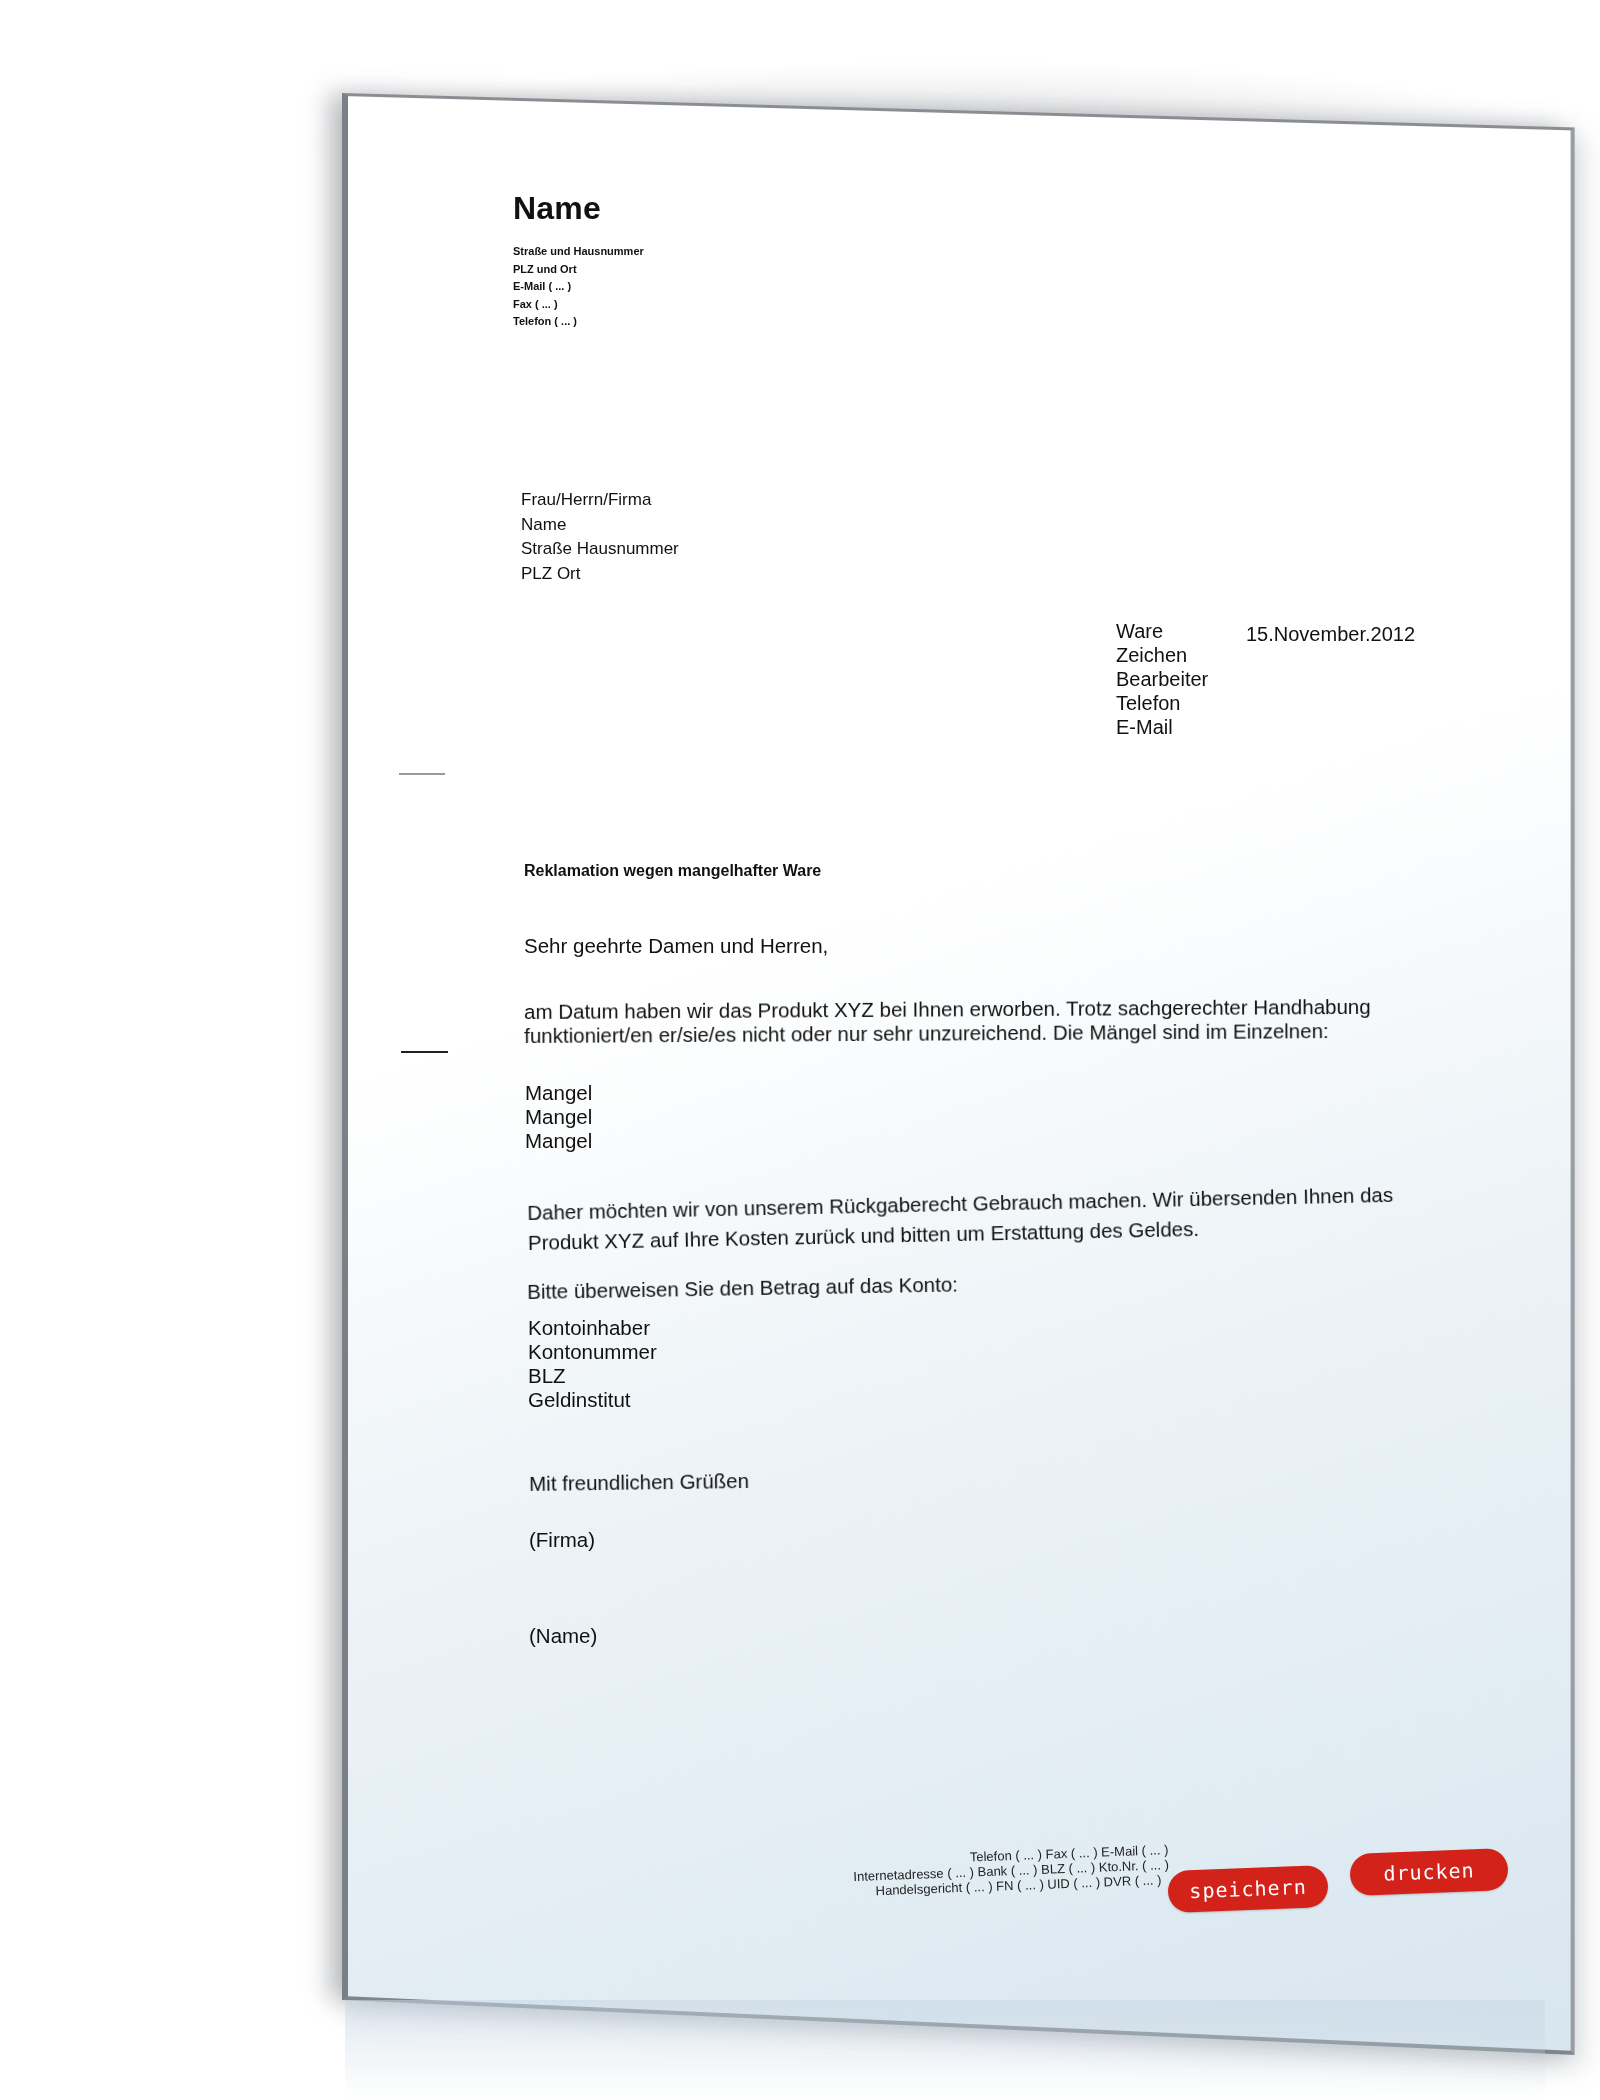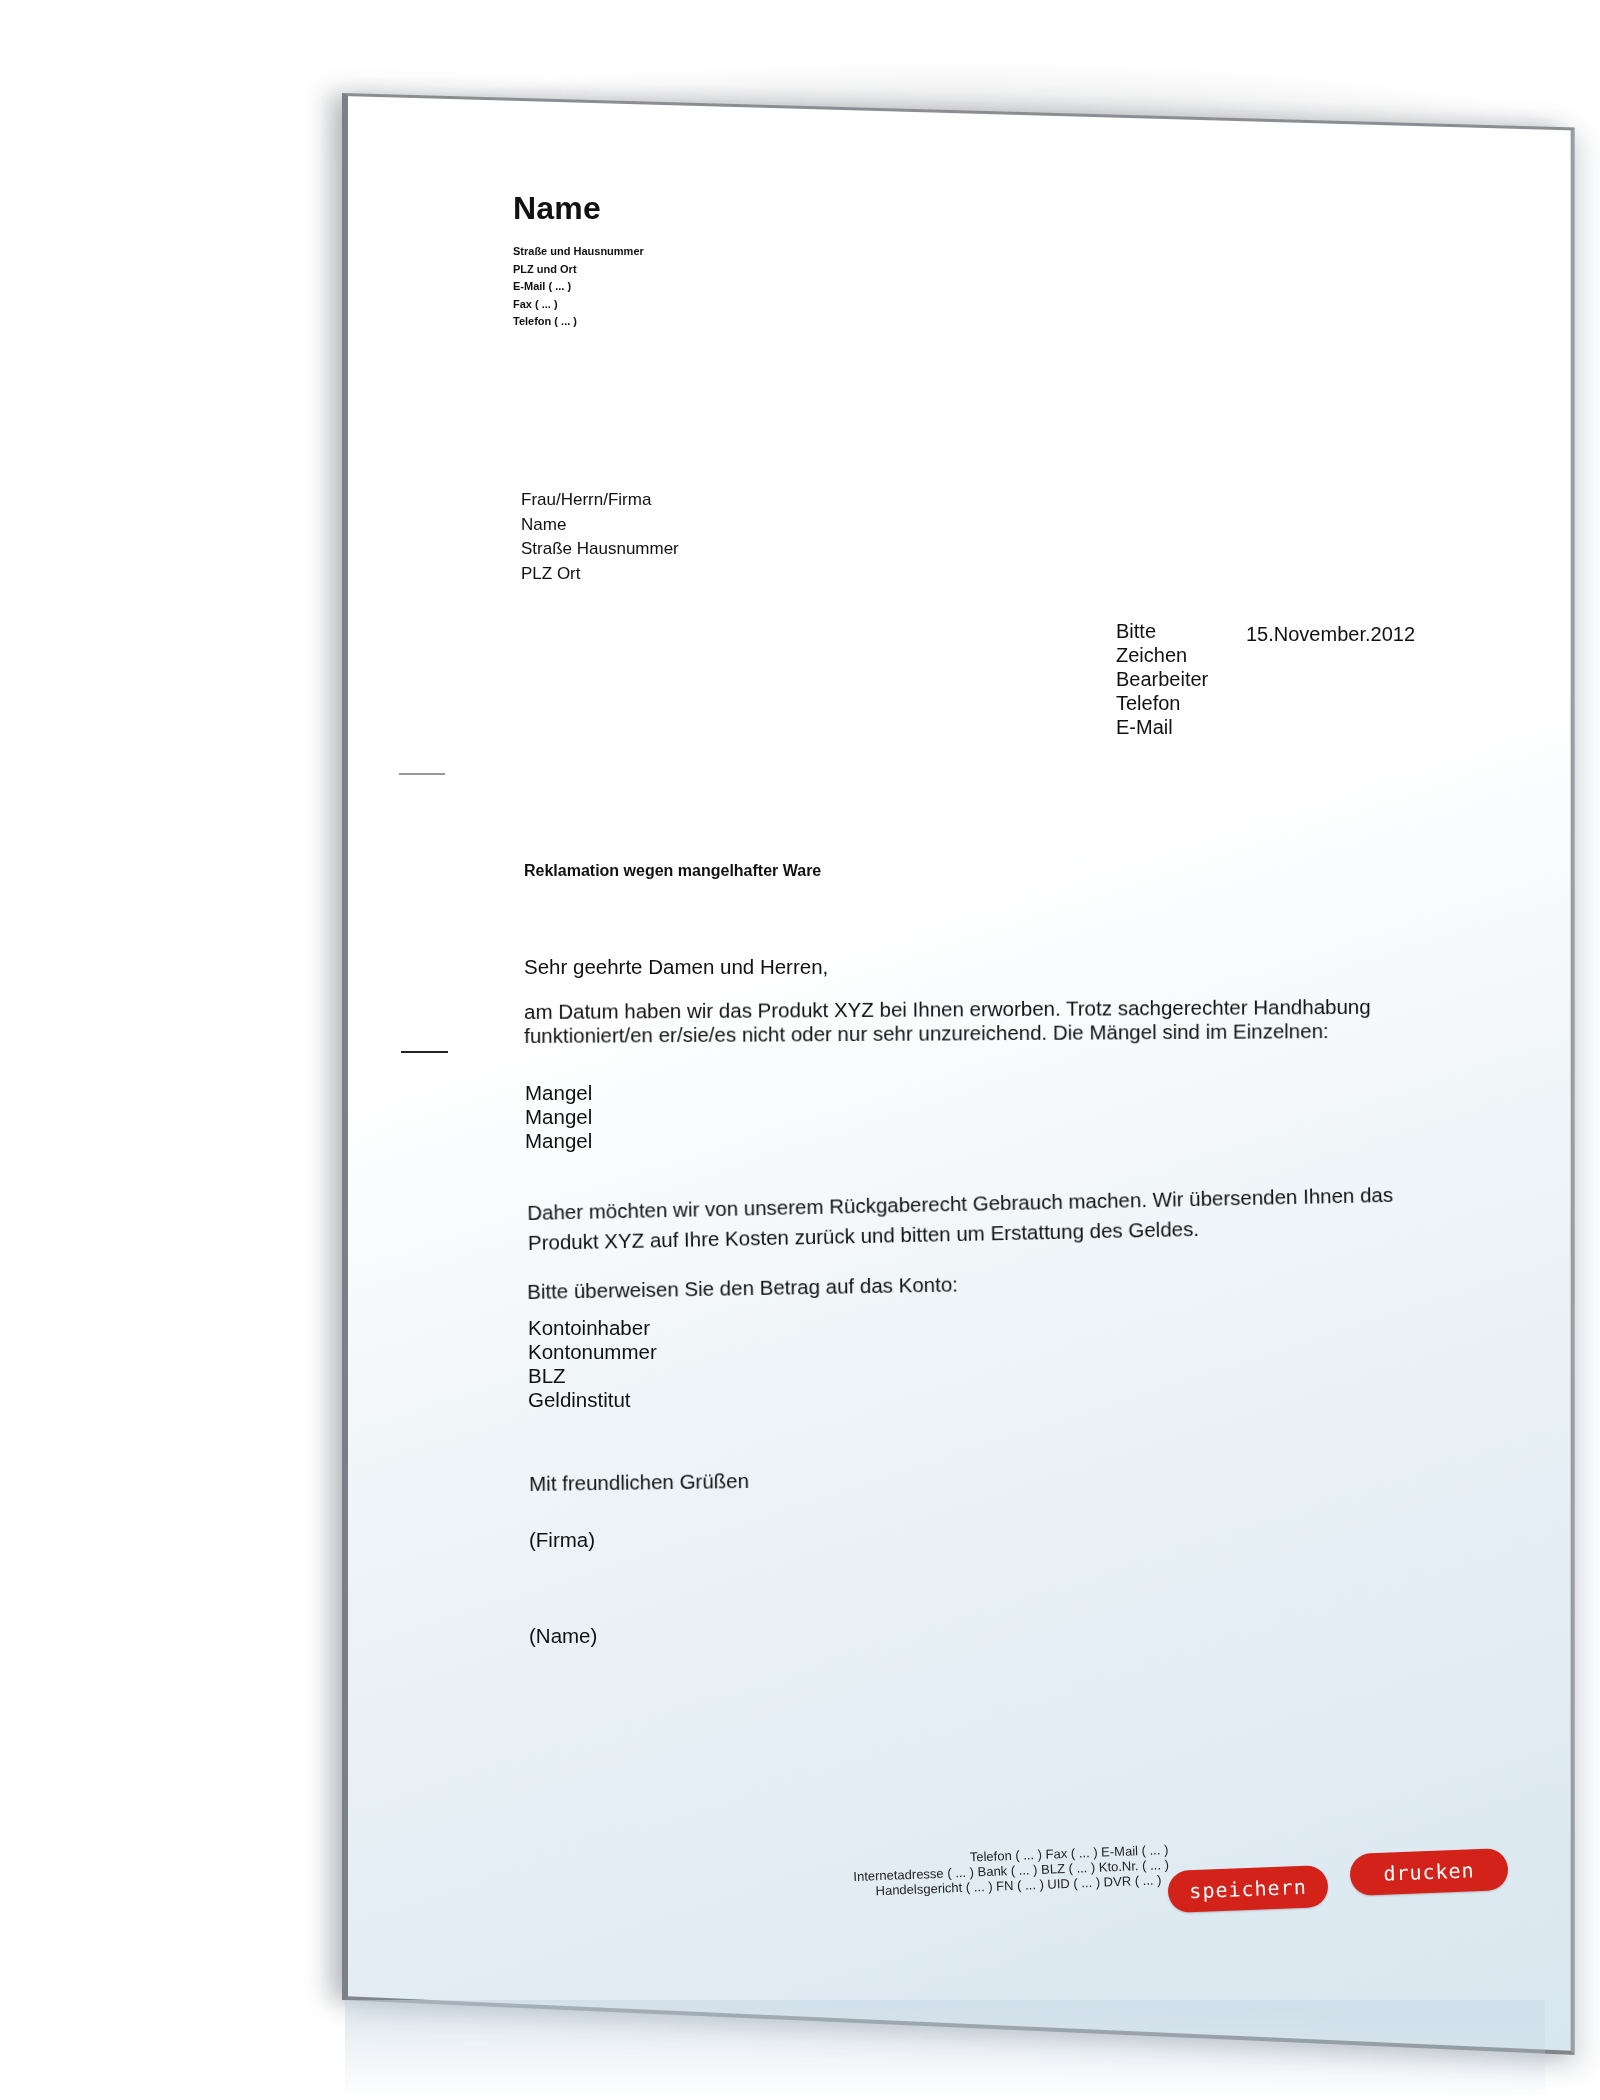--- a/index.html
+++ b/index.html
@@ -60,34 +60,34 @@
 </div>
 
 <div class="abs recipient" style="left:521px; top:488px;">
   <div>Frau/Herrn/Firma</div>
   <div>Name</div>
   <div>Straße Hausnummer</div>
   <div>PLZ Ort</div>
 </div>
 
 <div class="abs meta" style="left:1116px; top:619px;">
-  <div>Bitte</div>
+  <div>Ware</div>
   <div>Zeichen</div>
   <div>Bearbeiter</div>
   <div>Telefon</div>
   <div>E-Mail</div>
 </div>
 <div class="abs meta" style="left:1246px; top:622px;text-align:center;">15.November.2012</div>
 
 <div class="dash" style="left:399px; top:773px; width:46px; background:#999;"></div>
 <div class="dash" style="left:401px; top:1051px; width:47px; background:#222;"></div>
 
 <div class="abs subject" style="left:524px; top:862px;">Reklamation wegen mangelhafter Ware</div>
 
-<div class="abs body-line" style="left:524px; top:955px;">Sehr geehrte Damen und Herren,</div>
+<div class="abs body-line" style="left:524px; top:934px;">Sehr geehrte Damen und Herren,</div>
 
 <div class="abs body-line" style="left:524px; top:1000px; transform:rotate(-0.35deg); transform-origin:0 0;">
   <div>am Datum haben wir das Produkt XYZ bei Ihnen erworben. Trotz sachgerechter Handhabung</div>
   <div>funktioniert/en er/sie/es nicht oder nur sehr unzureichend. Die Mängel sind im Einzelnen:</div>
 </div>
 
 <div class="abs body-line" style="left:525px; top:1081px;">
   <div>Mangel</div>
   <div>Mangel</div>
   <div>Mangel</div>

